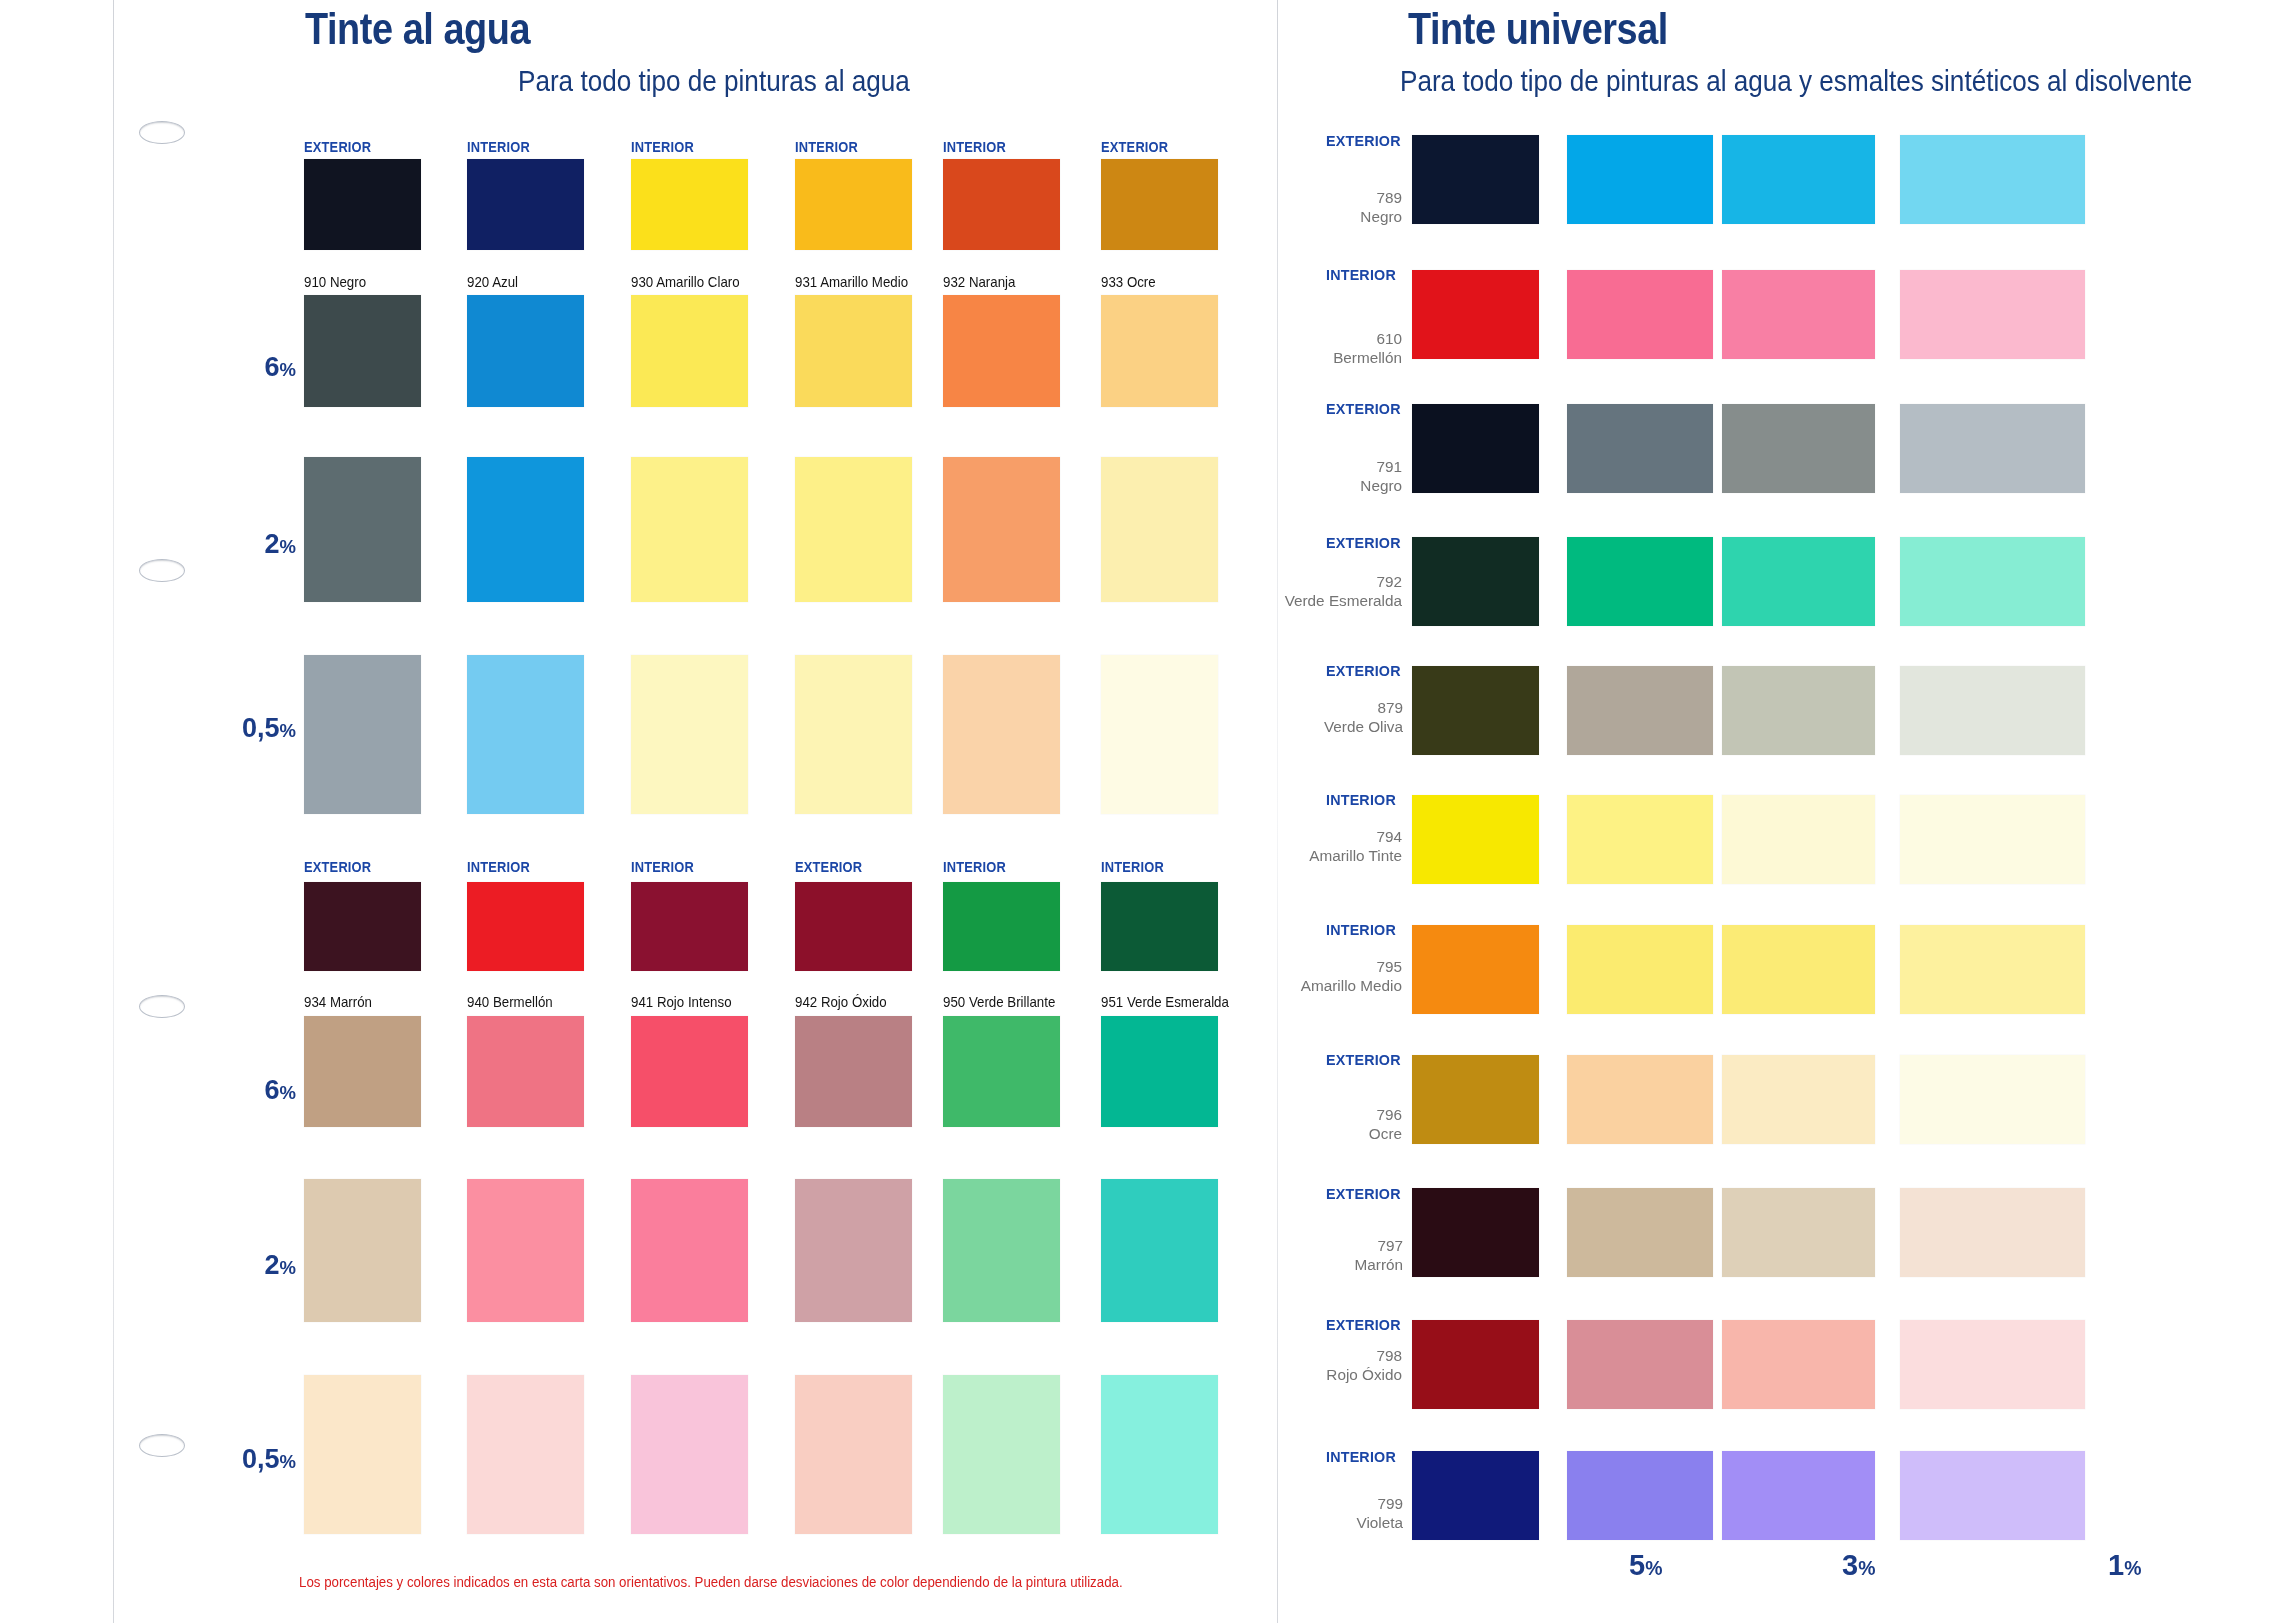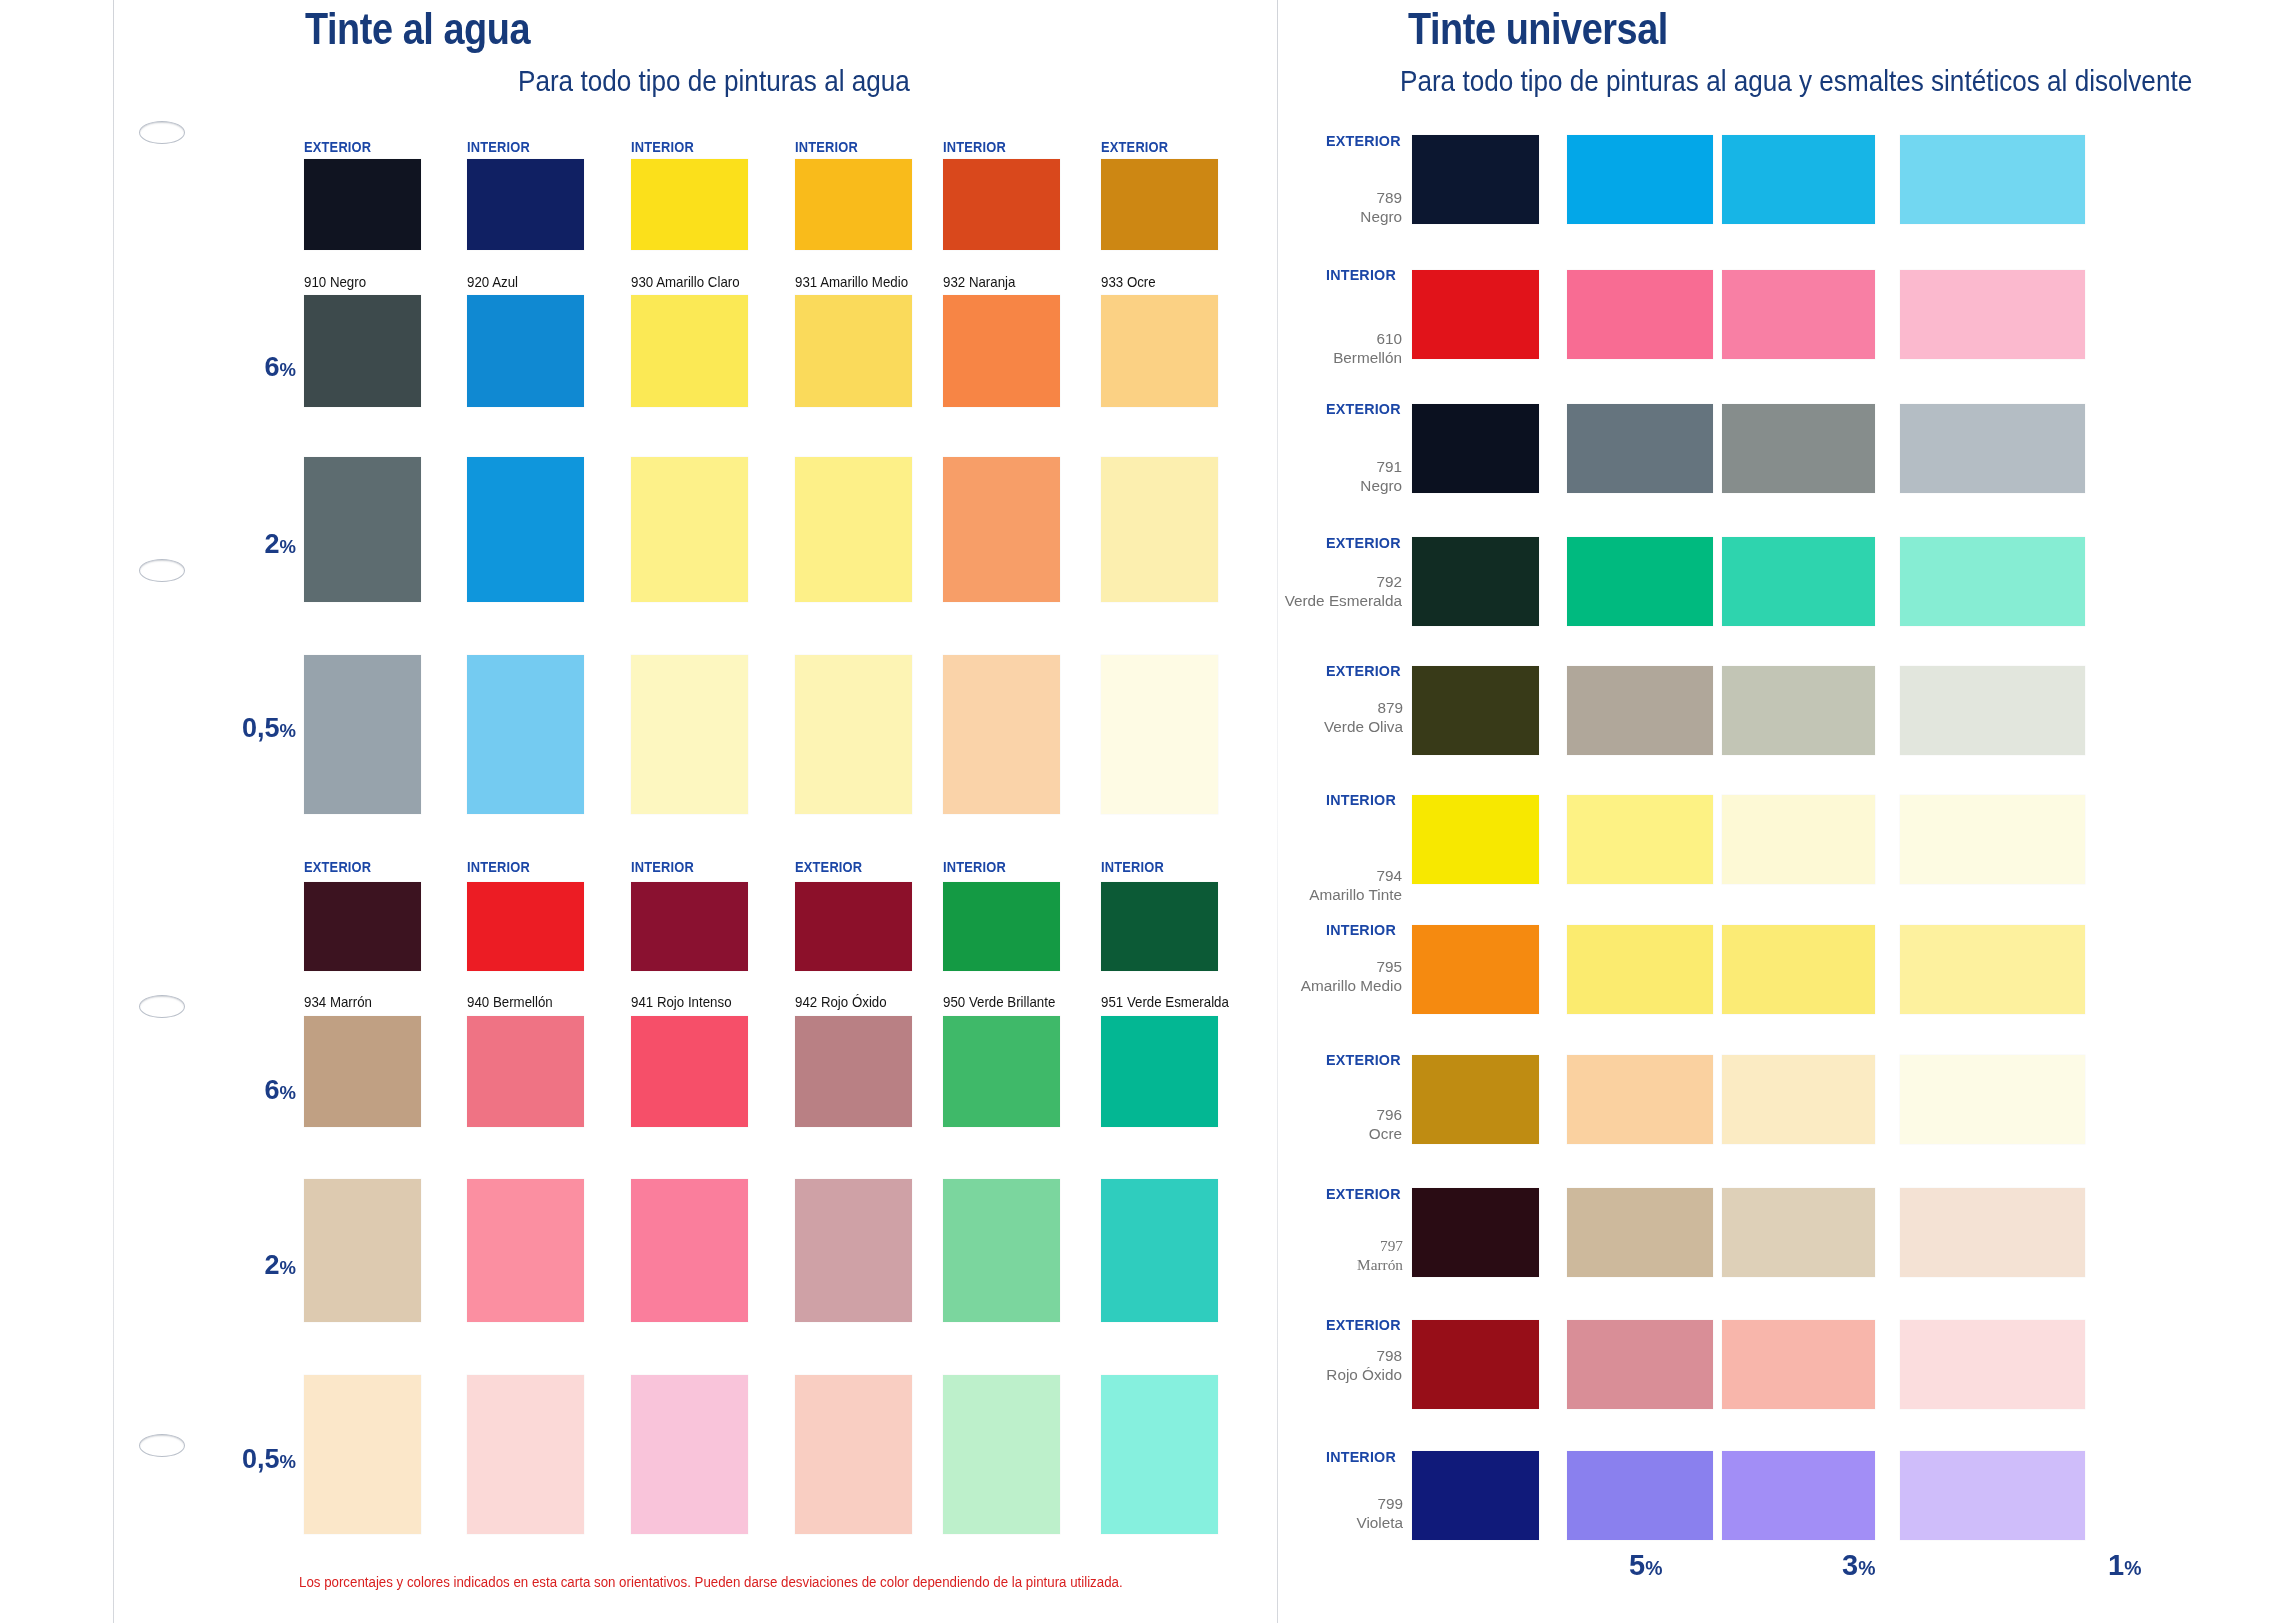--- a/index.html
+++ b/index.html
@@ -270,42 +270,42 @@
     <div class="swatch" style="left:1900px; top:537px; width:185px; height:89px; background:#86edd3;"></div>
 
     <div class="r-usage-tag" style="left:1326px; top:663px;">EXTERIOR</div>
     <div class="r-name" style="left:1273px; top:699px; width:130px;"><span>879</span><br><span>Verde Oliva</span></div>
     <div class="swatch" style="left:1412px; top:666px; width:127px; height:89px; background:#383a18;"></div>
     <div class="swatch" style="left:1567px; top:666px; width:146px; height:89px; background:#b0a79a;"></div>
     <div class="swatch" style="left:1722px; top:666px; width:153px; height:89px; background:#c2c5b5;"></div>
     <div class="swatch" style="left:1900px; top:666px; width:185px; height:89px; background:#e2e6dd;"></div>
 
     <div class="r-usage-tag" style="left:1326px; top:792px;">INTERIOR</div>
-    <div class="r-name" style="left:1263px; top:828px; width:139px;margin-top:39px;"><span>794</span><br><span>Amarillo Tinte</span></div>
+    <div class="r-name" style="left:1263px; top:828px; width:139px;"><span>794</span><br><span>Amarillo Tinte</span></div>
     <div class="swatch" style="left:1412px; top:795px; width:127px; height:89px; background:#f7e800;"></div>
     <div class="swatch" style="left:1567px; top:795px; width:146px; height:89px; background:#fdf284;"></div>
     <div class="swatch" style="left:1722px; top:795px; width:153px; height:89px; background:#fdf9d5;"></div>
     <div class="swatch" style="left:1900px; top:795px; width:185px; height:89px; background:#fdfbe2;"></div>
 
     <div class="r-usage-tag" style="left:1326px; top:922px;">INTERIOR</div>
     <div class="r-name" style="left:1263px; top:958px; width:139px;"><span>795</span><br><span>Amarillo Medio</span></div>
     <div class="swatch" style="left:1412px; top:925px; width:127px; height:89px; background:#f58a10;"></div>
     <div class="swatch" style="left:1567px; top:925px; width:146px; height:89px; background:#fbeb6f;"></div>
     <div class="swatch" style="left:1722px; top:925px; width:153px; height:89px; background:#fbeb75;"></div>
     <div class="swatch" style="left:1900px; top:925px; width:185px; height:89px; background:#fdf19e;"></div>
 
     <div class="r-usage-tag" style="left:1326px; top:1052px;">EXTERIOR</div>
     <div class="r-name" style="left:1291px; top:1106px; width:111px;"><span>796</span><br><span>Ocre</span></div>
     <div class="swatch" style="left:1412px; top:1055px; width:127px; height:89px; background:#bf8c12;"></div>
     <div class="swatch" style="left:1567px; top:1055px; width:146px; height:89px; background:#fad1a0;"></div>
     <div class="swatch" style="left:1722px; top:1055px; width:153px; height:89px; background:#fbebc3;"></div>
     <div class="swatch" style="left:1900px; top:1055px; width:185px; height:89px; background:#fdfbe6;"></div>
 
     <div class="r-usage-tag" style="left:1326px; top:1186px;">EXTERIOR</div>
-    <div class="r-name" style="left:1287px; top:1237px; width:116px;font-family:Liberation Serif, serif;"><span>797</span><br><span>Marrón</span></div>
+    <div class="r-name" style="left:1287px; top:1237px; width:116px;"><span>797</span><br><span>Marrón</span></div>
     <div class="swatch" style="left:1412px; top:1188px; width:127px; height:89px; background:#2a0c14;"></div>
     <div class="swatch" style="left:1567px; top:1188px; width:146px; height:89px; background:#cdb99c;"></div>
     <div class="swatch" style="left:1722px; top:1188px; width:153px; height:89px; background:#ded0b8;"></div>
     <div class="swatch" style="left:1900px; top:1188px; width:185px; height:89px; background:#f4e2d4;"></div>
 
     <div class="r-usage-tag" style="left:1326px; top:1317px;">EXTERIOR</div>
     <div class="r-name" style="left:1282px; top:1347px; width:120px;"><span>798</span><br><span>Rojo Óxido</span></div>
     <div class="swatch" style="left:1412px; top:1320px; width:127px; height:89px; background:#970e18;"></div>
     <div class="swatch" style="left:1567px; top:1320px; width:146px; height:89px; background:#d98e97;"></div>
     <div class="swatch" style="left:1722px; top:1320px; width:153px; height:89px; background:#f8b6ab;"></div>

